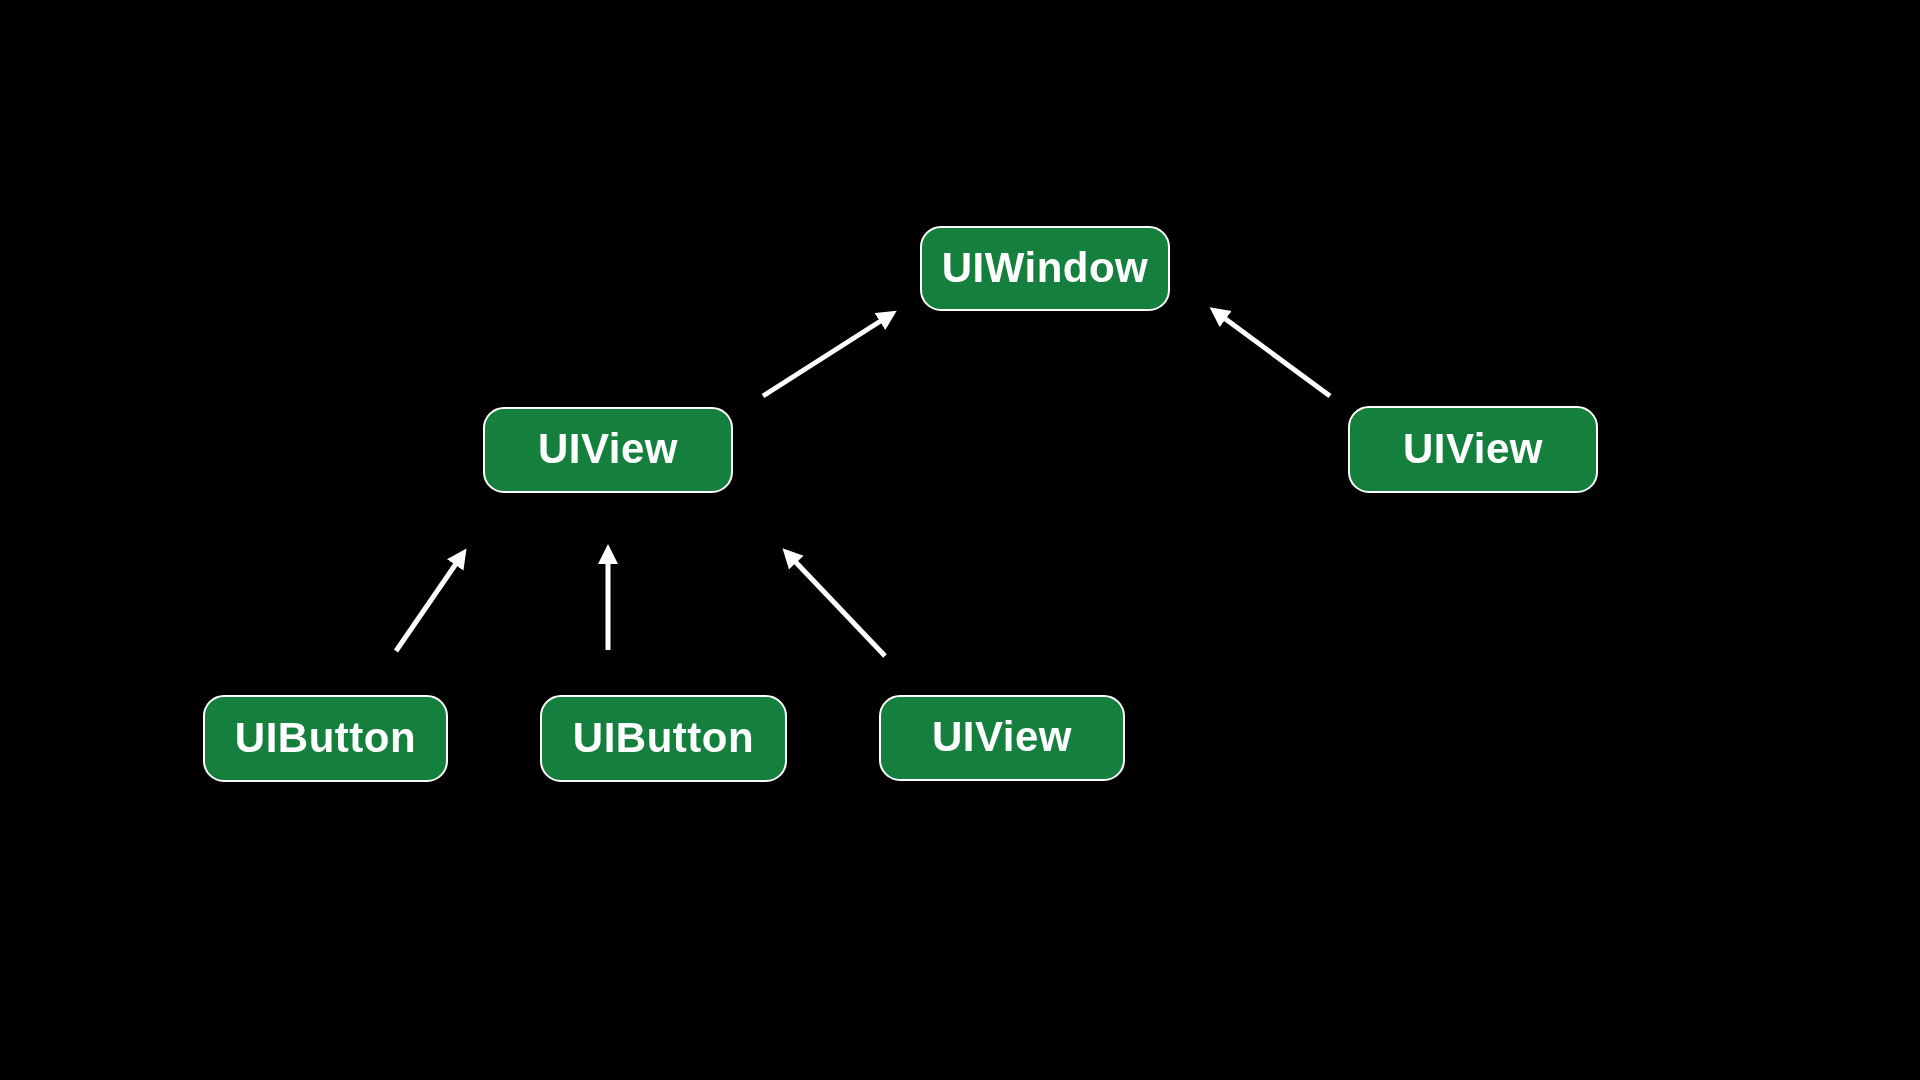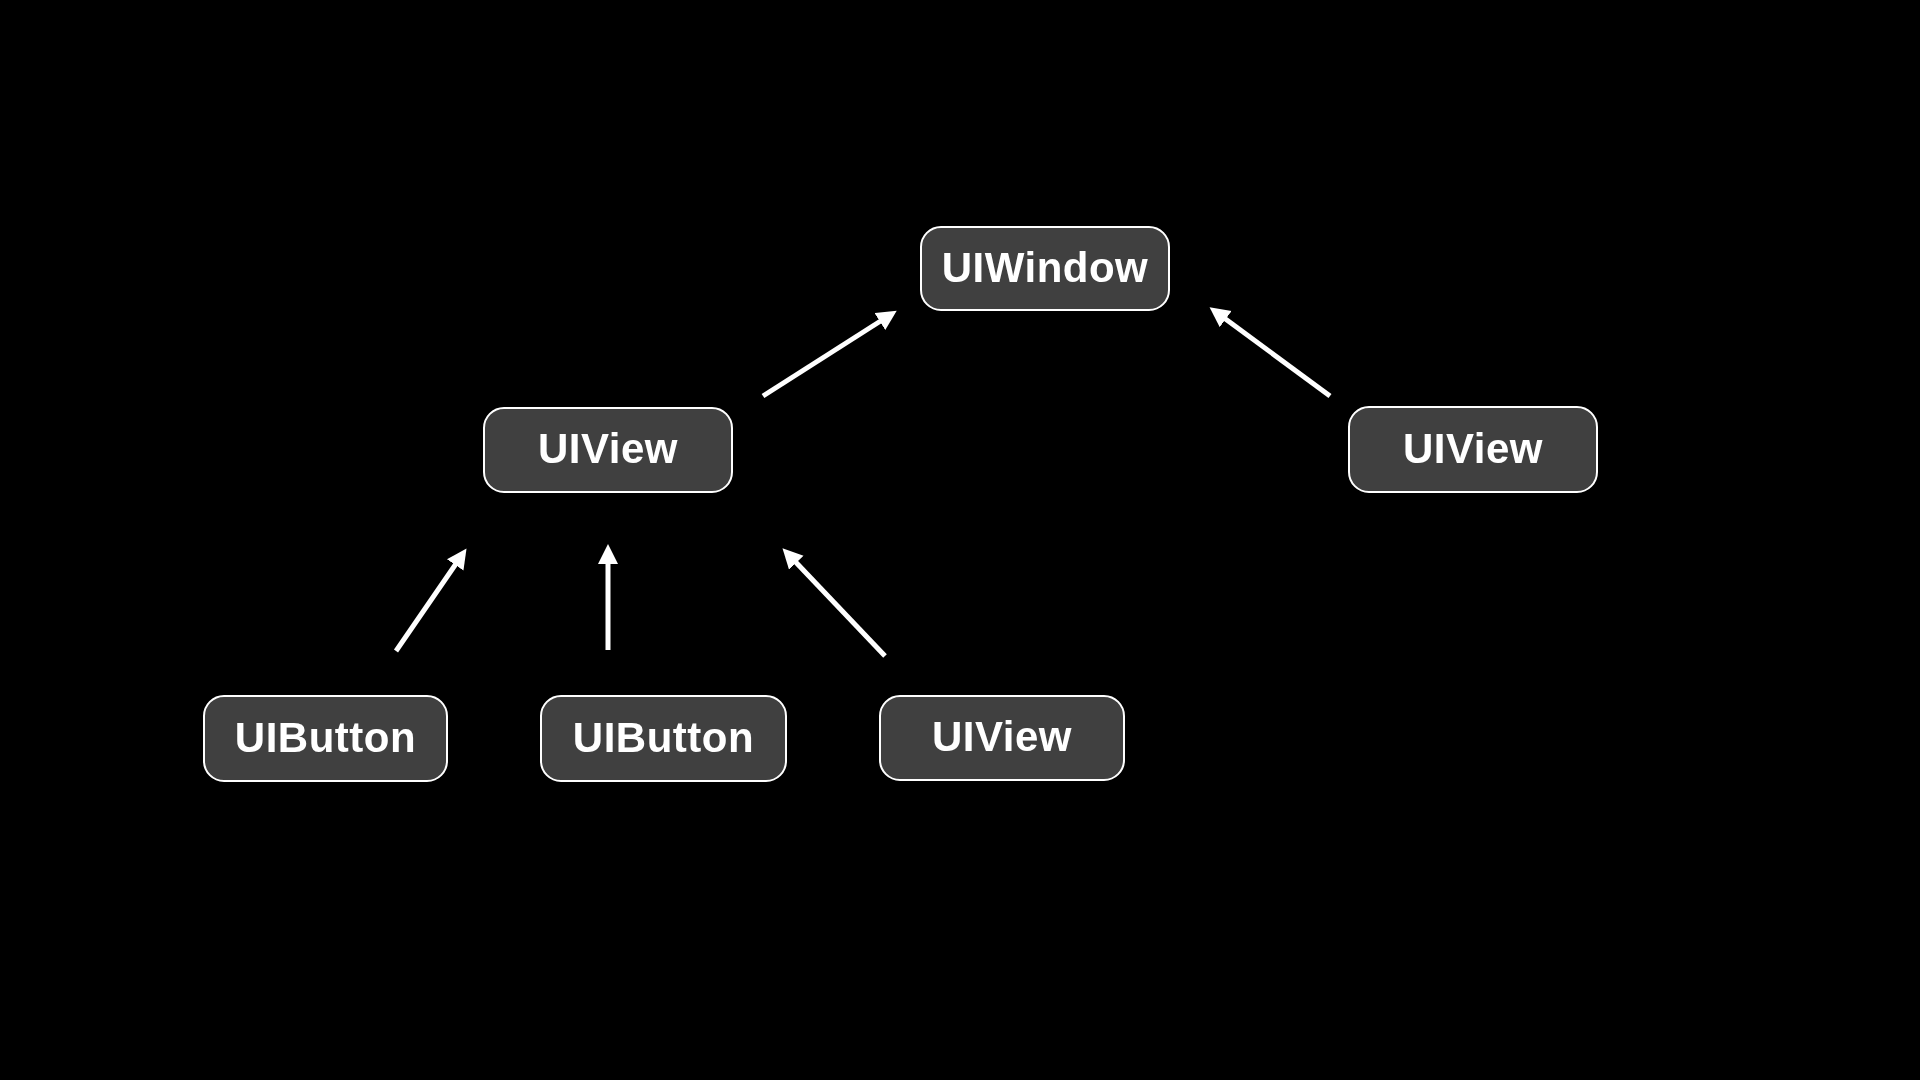--- a/index.html
+++ b/index.html
@@ -22,21 +22,21 @@
     width: 1920px;
     height: 1080px;
     pointer-events: none;
   }
   .node {
     position: absolute;
     box-sizing: border-box;
     display: flex;
     align-items: center;
     justify-content: center;
-    background: #404040;
+    background: #15803d;
     border: 2.5px solid #ffffff;
     border-radius: 21px;
   }
   .node-label {
     color: #ffffff;
     font-size: 42px;
     font-weight: 700;
     letter-spacing: 0.5px;
     white-space: nowrap;
     

